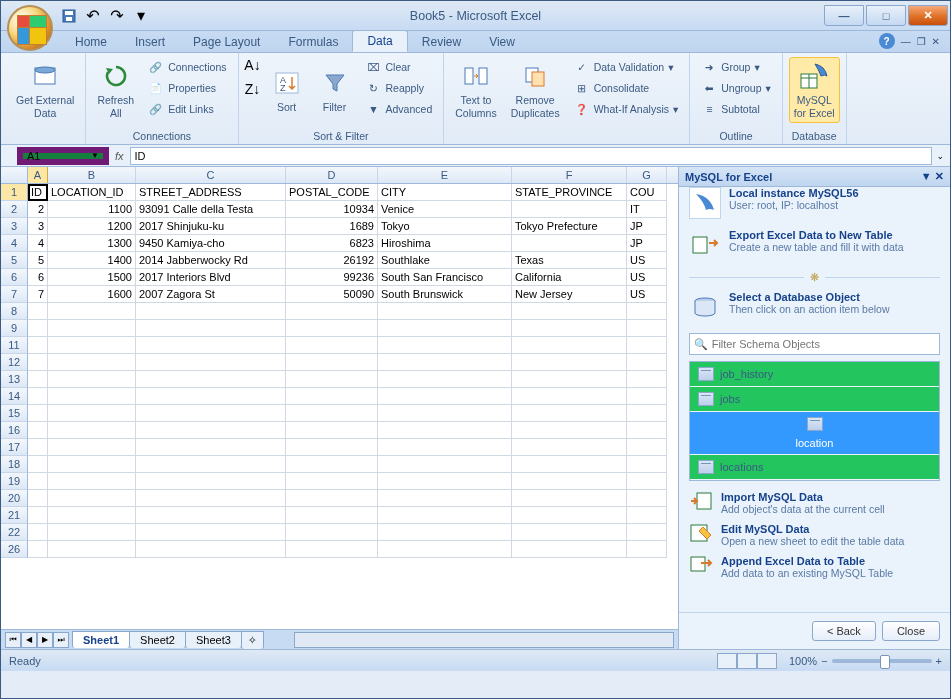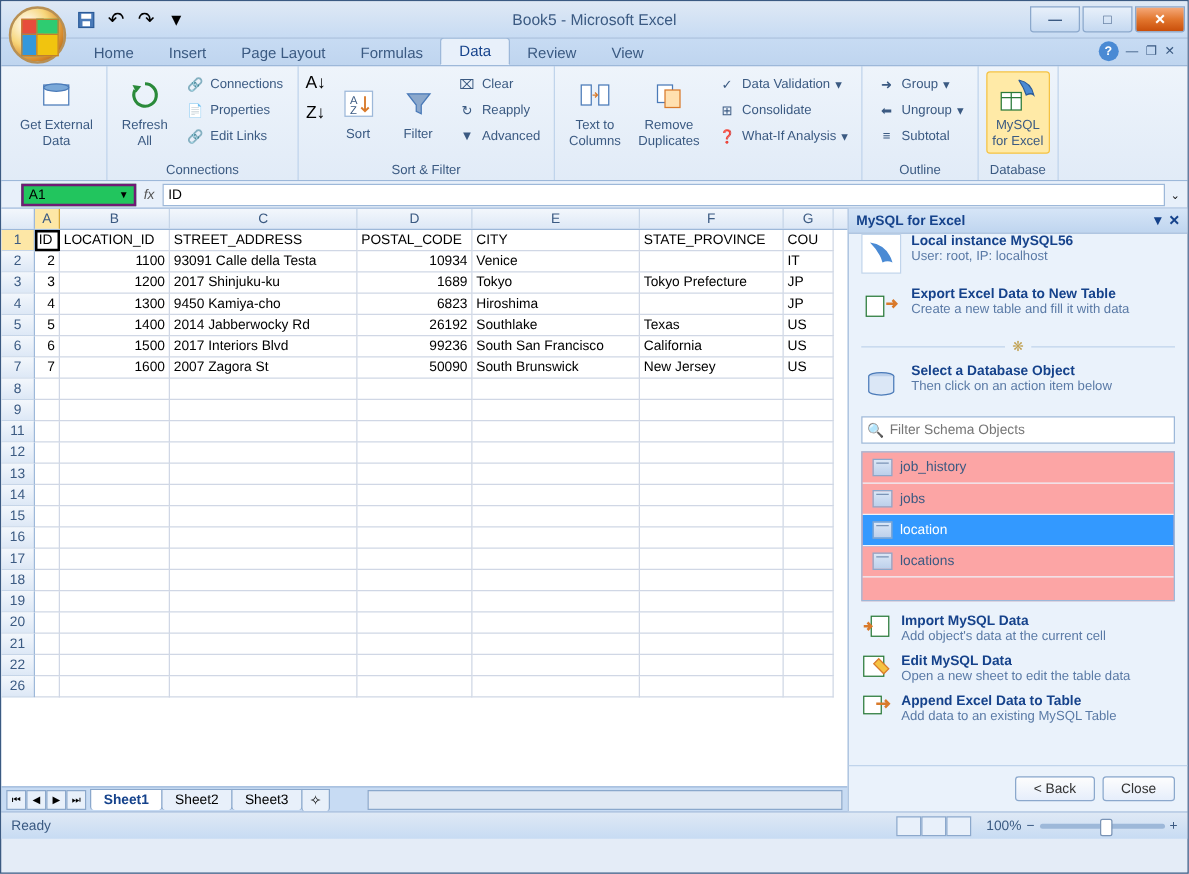--- a/index.html
+++ b/index.html
@@ -33,21 +33,21 @@
 .rgroup-label { text-align:center; font-size:10.5px; color:#3b5a82; padding:2px 0; }
 .rbtn-big { display:flex; flex-direction:column; align-items:center; justify-content:center; padding:2px 4px; font-size:10.5px; color:#3b5a82; gap:2px; min-width:44px; height:66px; border:1px solid transparent; border-radius:3px; }
 .rbtn-big.highlight { border-color:#f5c242; background:#ffeaa7; }
 .rcol { display:flex; flex-direction:column; gap:1px; }
 .rbtn-sm { display:flex; align-items:center; gap:4px; font-size:10.5px; color:#3b5a82; padding:1px 4px; height:20px; border:1px solid transparent; border-radius:2px; }
 .ricon { width:16px; height:16px; display:inline-flex; align-items:center; justify-content:center; }
 .ricon-lg { width:32px; height:32px; display:inline-flex; align-items:center; justify-content:center; }
 
 
 .fbar-row { height:22px; background:#e8f0fa; display:flex; align-items:center; border-bottom:1px solid #9db8d9; padding:0 6px 0 16px; }
-.namebox { width:92px; height:18px; background:#22c55e; border:2px solid #701a75; font-size:11px; padding:0 4px; display:flex; align-items:center; justify-content:space-between; margin-right:6px; }
+.namebox { width:92px; height:18px; background:#15803d; border:6px solid #701a75; font-size:11px; padding:0 4px; display:flex; align-items:center; justify-content:space-between; margin-right:6px; }
 .fx-btns { display:flex; gap:2px; margin-right:6px; }
 .fbar { flex:1; height:18px; background:#fff; border:1px solid #9db8d9; font-size:11px; padding:0 4px; display:flex; align-items:center; }
 
 
 .ws-area { display:flex; height: 482px; }
 .grid-pane { flex:1; display:flex; flex-direction:column; overflow:hidden; position:relative; }
 .colhdr-row { display:flex; height:17px; background:linear-gradient(#f3f7fc,#dde8f6); border-bottom:1px solid #9db8d9; }
 .cornercell { width:27px; border-right:1px solid #9db8d9; background:linear-gradient(#f3f7fc,#dde8f6); }
 .colhdr { text-align:center; font-size:11px; color:#3b5a82; border-right:1px solid #c6d5e8; display:flex; align-items:center; justify-content:center; }
 .colhdr.sel { background:#fde7a6; border-color:#d6a83a; }
@@ -84,23 +84,23 @@
 .mp-body { padding:0 10px; flex:1; overflow:auto; }
 .mp-section { display:flex; gap:8px; margin-bottom:10px; align-items:flex-start; }
 .mp-icon { width:32px; height:32px; flex-shrink:0; display:flex; align-items:center; justify-content:center; }
 .mp-text .t { font-weight:bold; color:#15428b; }
 .mp-text .s { color:#5a7aa6; font-size:10.5px; }
 .mp-hr { height:12px; display:flex; align-items:center; justify-content:center; margin:2px 0 8px; }
 .mp-hr::before, .mp-hr::after { content:''; flex:1; height:1px; background:#c0d4eb; }
 .mp-hr span { padding:0 6px; color:#c0a050; }
 .mp-search { width:100%; height:22px; border:1px solid #9db8d9; background:#fff; display:flex; align-items:center; padding:0 4px; gap:4px; margin-bottom:6px; }
 .mp-search input { border:none; outline:none; flex:1; font-size:11px; color:#888; background:transparent; }
-.mp-list { border:1px solid #9db8d9; background:#fca5a5; height:120px; overflow:auto; margin-bottom:10px; }
+.mp-list { border:1px solid #9db8d9; background:#22c55e; height:120px; overflow:auto; margin-bottom:10px; }
 .mp-item { display:flex; align-items:center; gap:6px; padding:5px 8px; border-bottom:1px solid #eef4fb; color:#3b5a82; }
-.mp-item.sel { background:#3399ff; color:#fff; }
+.mp-item.sel { background:#3399ff; color:#fff;flex-direction:column; }
 .mp-item .ti { width:16px; height:14px; background:linear-gradient(#dbe7f6,#bcd0eb); border:1px solid #8ba8cc; position:relative; }
 .mp-item .ti::before{content:'';position:absolute;left:2px;top:2px;right:2px;height:1px;background:#7a94b6}
 .mp-action { display:flex; gap:8px; align-items:flex-start; margin-bottom:8px; }
 .mp-footer { padding:8px 10px; display:flex; justify-content:flex-end; gap:6px; border-top:1px solid #c0d4eb; }
 .mp-btn { padding:3px 14px; background:linear-gradient(#fdfdfd,#e6eefb); border:1px solid #8ba8cc; border-radius:3px; font-size:11px; color:#333; }
 
 svg { display:block; }
 </style>
 </head>
 <body>

